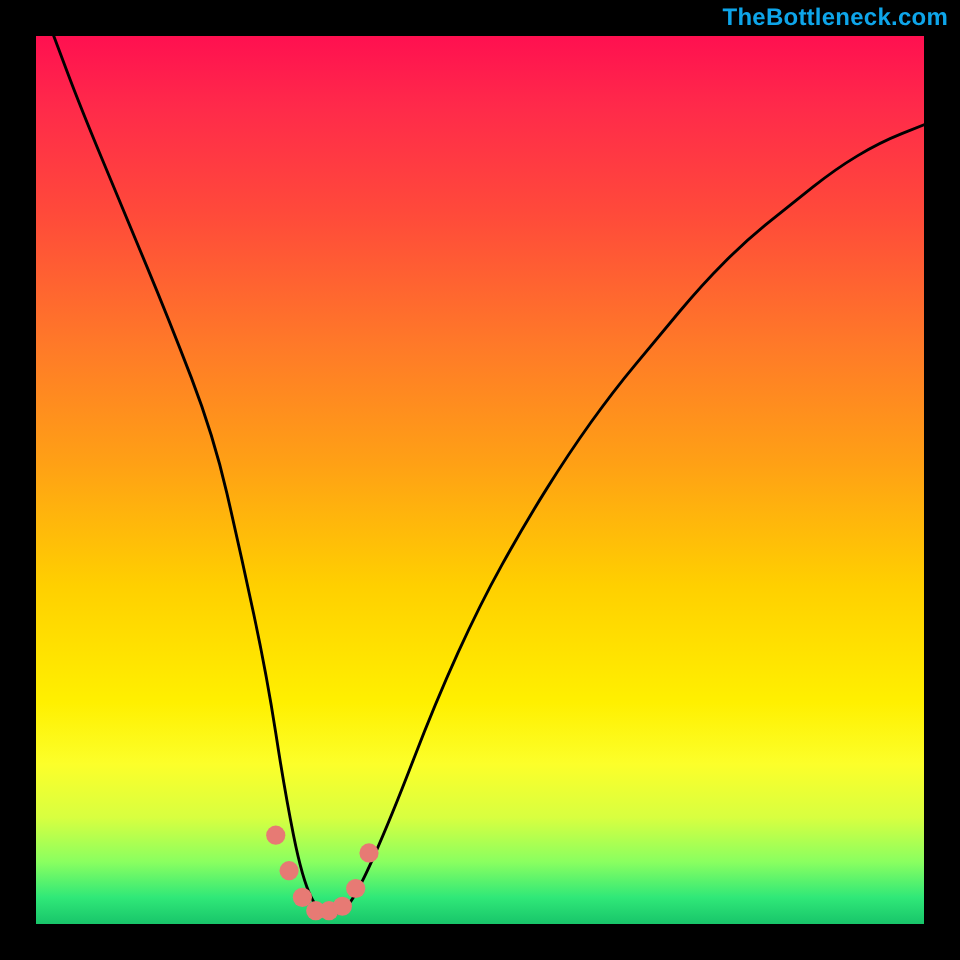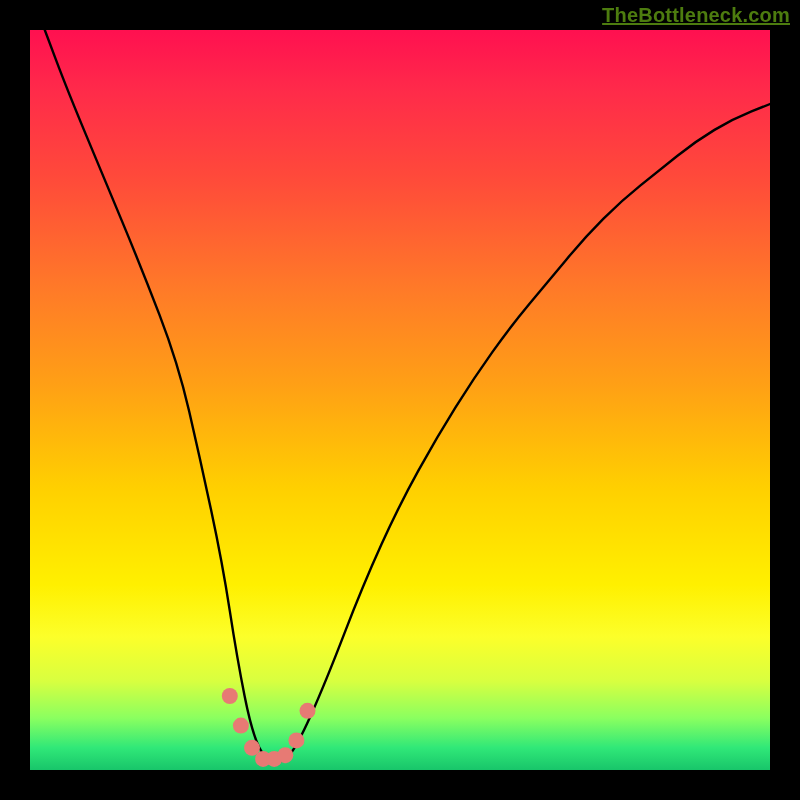--- a/index.html
+++ b/index.html
@@ -36,26 +36,25 @@
       #d8ff40 88%,
       #8aff60 93%,
       #30e878 97%,
       #18c56a 100%
     );
   }
   .watermark {
     position: absolute;
     top: 4px;
     right: 10px;
-    color: #4d7c0f;
+    color: #0ea5e9;
     font-size: 20px;
     font-weight: 600;
     letter-spacing: 0.2px;
     user-select: none;
-    text-decoration: underline;
   }
   svg.curve {
     position: absolute;
     left: 0;
     top: 0;
     width: 740px;
     height: 740px;
   }
 </style>
 </head>

